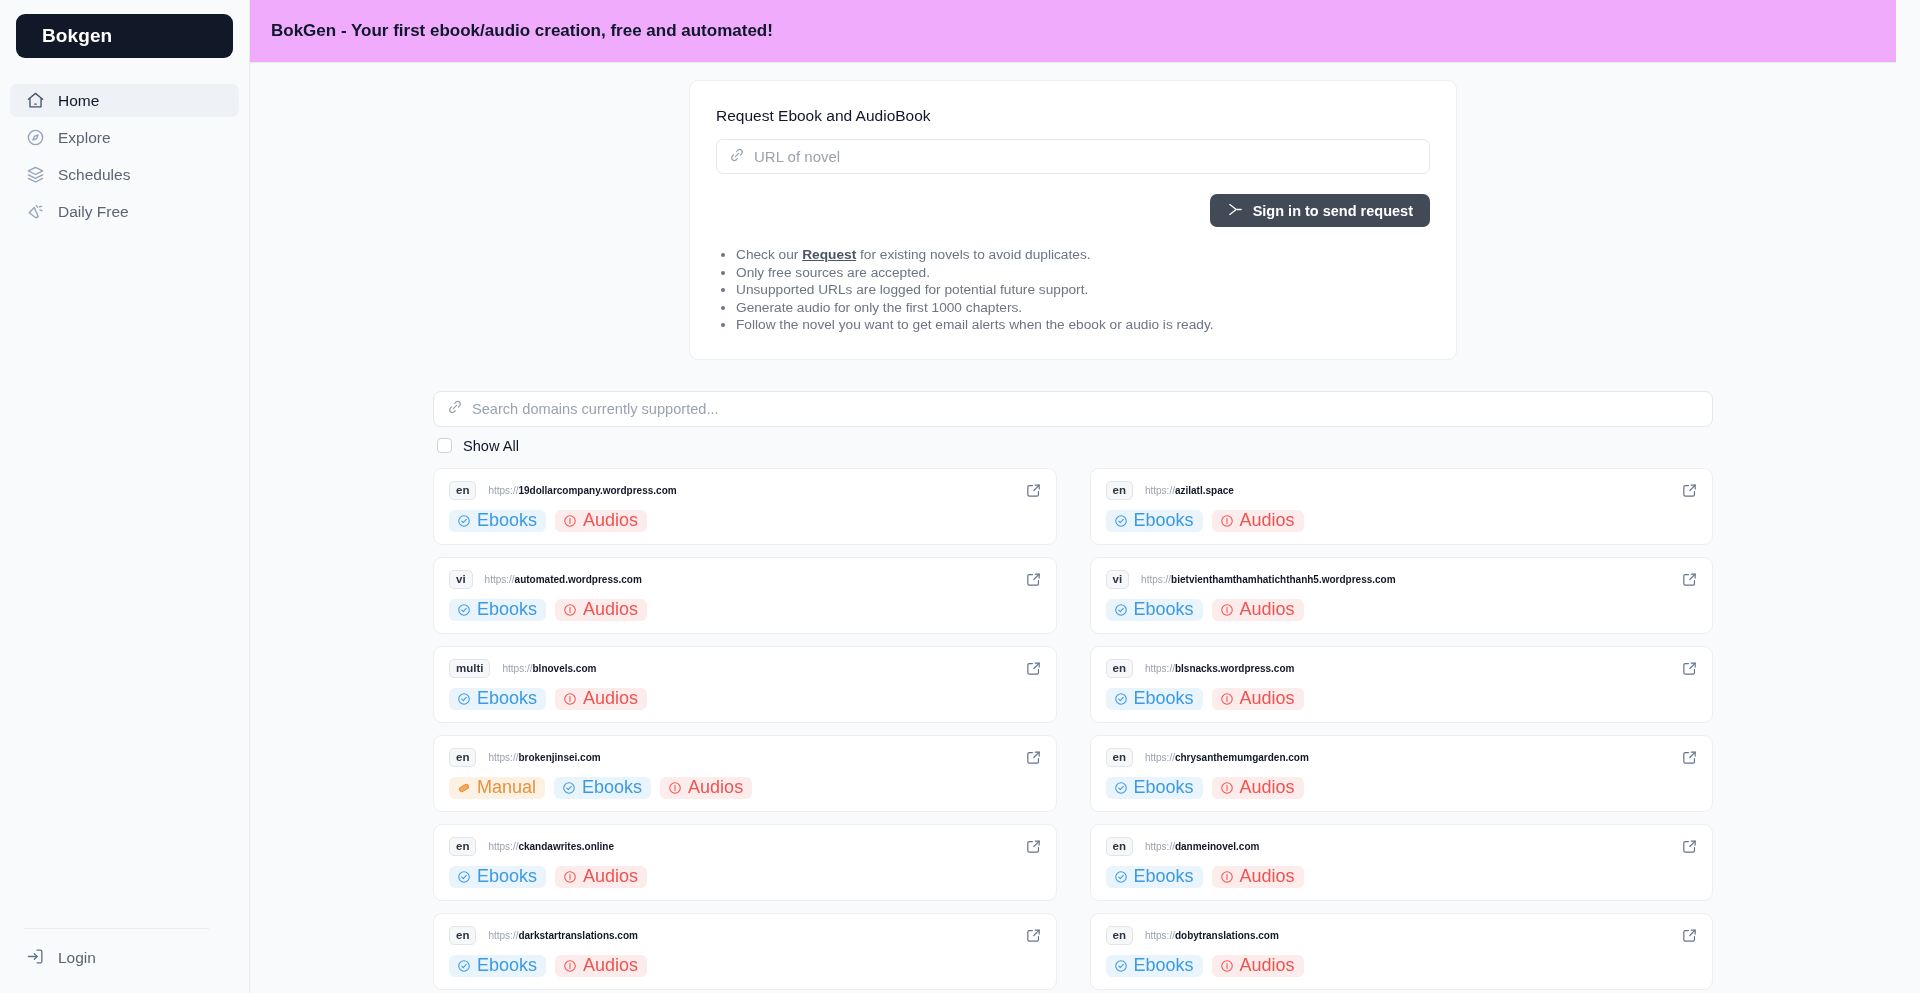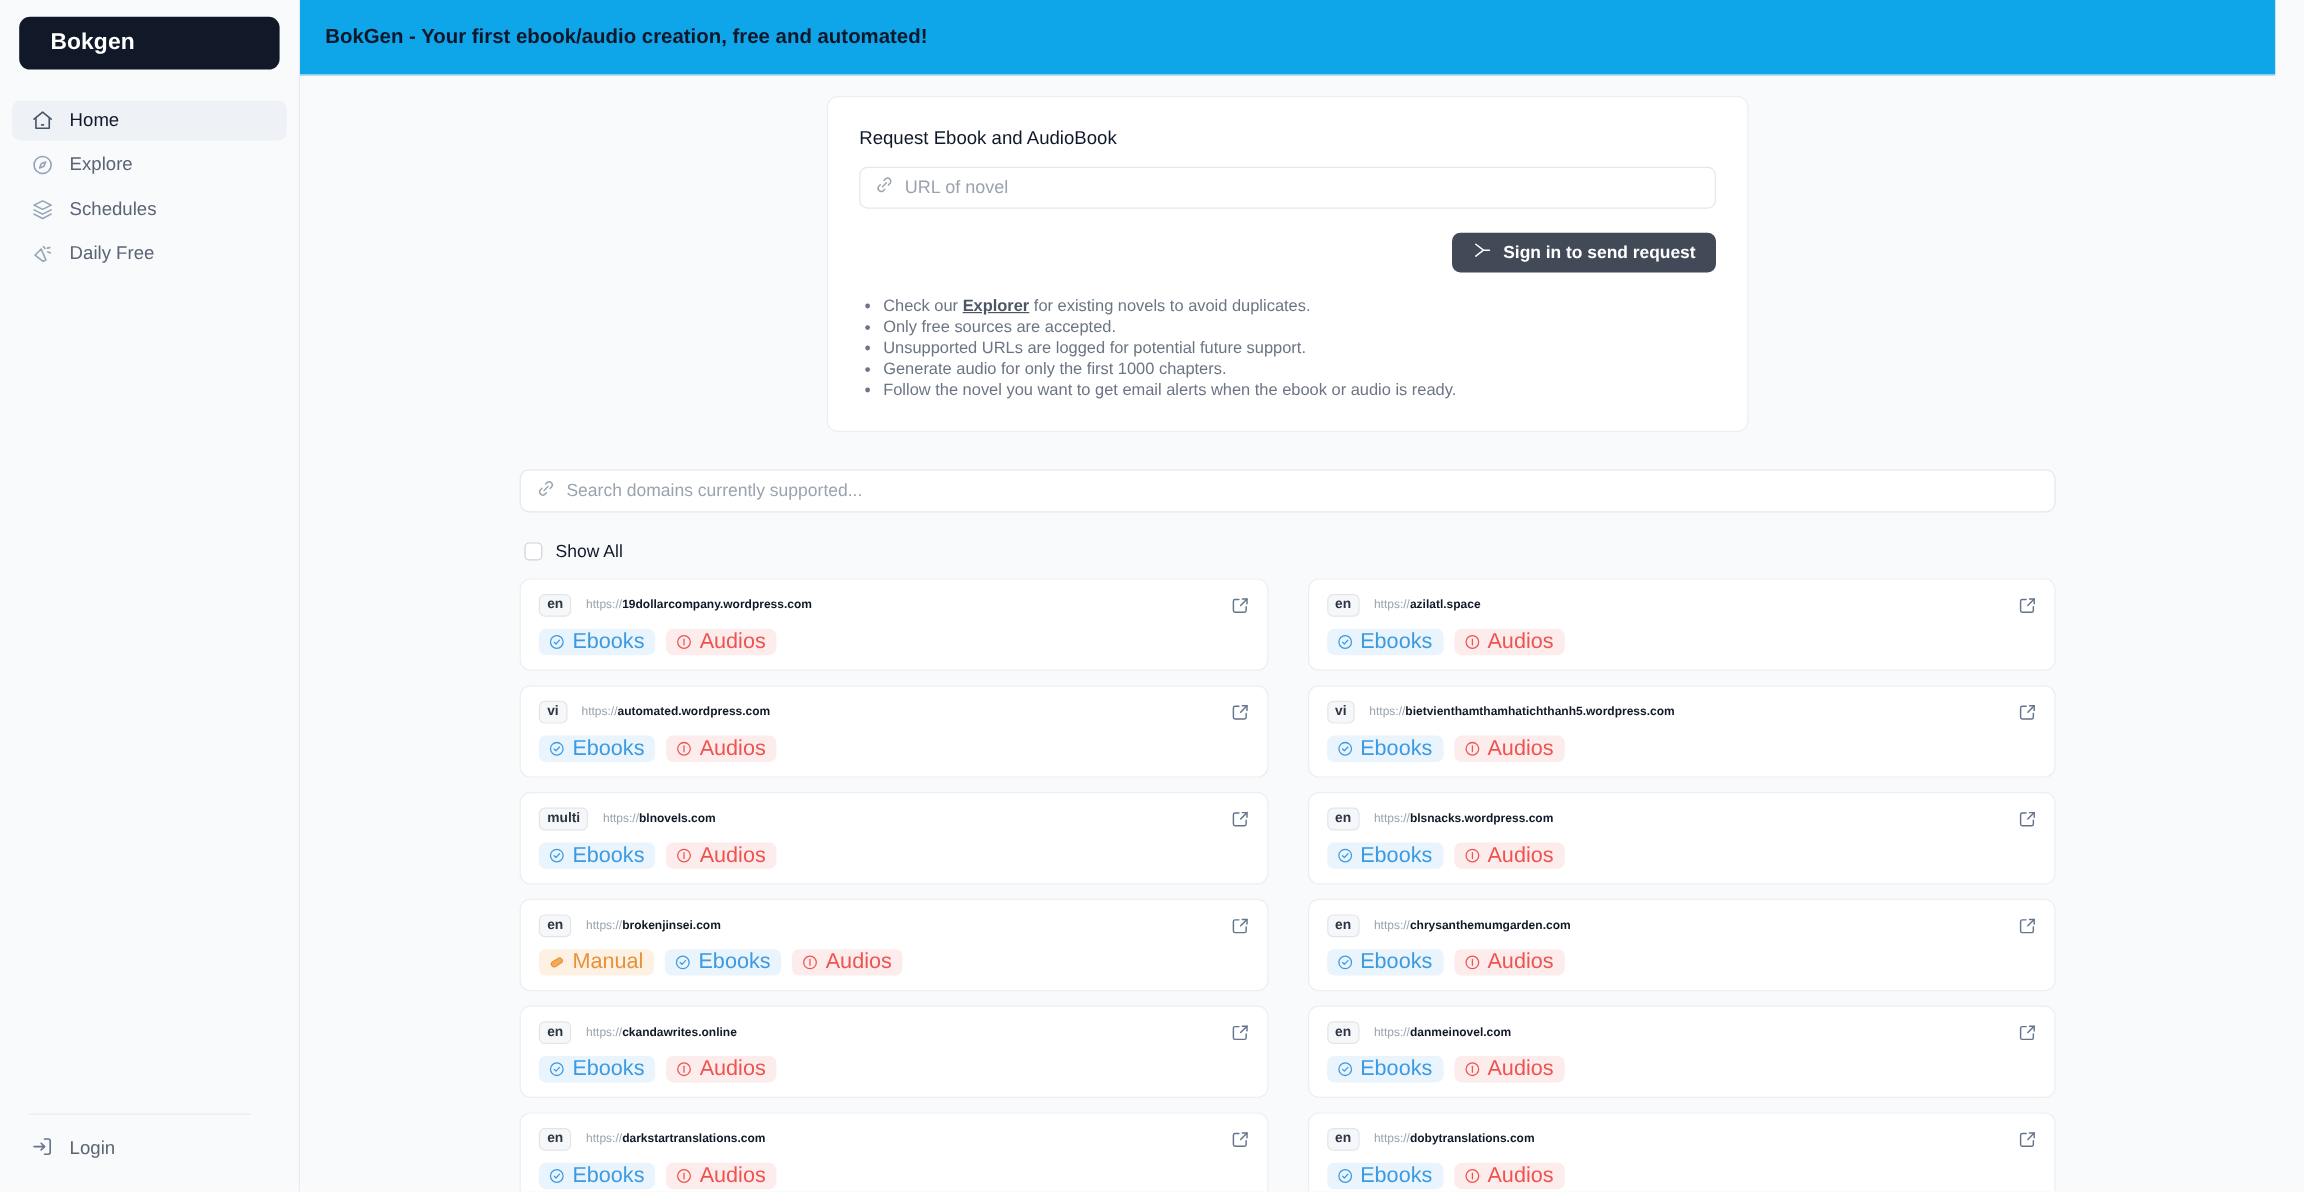--- a/index.html
+++ b/index.html
@@ -65,21 +65,21 @@
     border-radius: 7px;
   }
 
   
   .main { flex: 1; height: 993px; display: flex; flex-direction: column; background: #f8fafc; }
   .topbar {
     height: 63px; flex: 0 0 63px;
     border-bottom: 1px solid #e8ebef;
     display: flex; align-items: center;
     padding-left: 21px;
-    background: #0ea5e9;
+    background: #f0abfc;
   }
   .topbar-title { font-size: 17px; font-weight: bold; color: #0f172a; }
 
   .content { flex: 1; overflow: hidden; padding-top: 17px; }
 
   
   .req-card {
     width: 768px;
     margin: 0 auto;
     background: #ffffff;
@@ -143,21 +143,21 @@
   .search-wrap input {
     border: 0; outline: 0; background: transparent;
     font-family: "Liberation Sans", sans-serif;
     font-size: 14.6px; color: #0f172a;
     margin-left: 9px; flex: 1; height: 100%;
   }
   .search-wrap input::placeholder { color: #9aa3ae; }
 
   .showall-row {
     display: flex; align-items: flex-start; gap: 11px;
-    margin-top: 25px; margin-left: 4px;
+    margin-top: 11px; margin-left: 4px;
   }
   .cb {
     width: 15px; height: 15px;
     border: 1px solid #cbd2da;
     border-radius: 4px; background: #fff;
     cursor: pointer; flex: 0 0 15px;
   }
   .showall-label { font-size: 14.6px; color: #0f172a; }
 
   
@@ -310,21 +310,21 @@
                 <path d="M4 5l9 7-9 7"></path>
                   <path d="M14 12h6"></path>
               </svg>
             </span>
             <span>Sign in to send request</span>
           </button>
         </div>
 
         <ul class="notes">
           <li>
-            <span>Check our </span><a href="#">Explorer</a><span> for existing novels to avoid duplicates.</span>
+            <span>Check our </span><a href="#">Request</a><span> for existing novels to avoid duplicates.</span>
           </li>
           <li>Only free sources are accepted.</li>
           <li>Unsupported URLs are logged for potential future support.</li>
           <li>Generate audio for only the first 1000 chapters.</li>
           <li>Follow the novel you want to get email alerts when the ebook or audio is ready.</li>
         </ul>
       </section>
 
       <section class="search-block">
         <div class="search-wrap">

